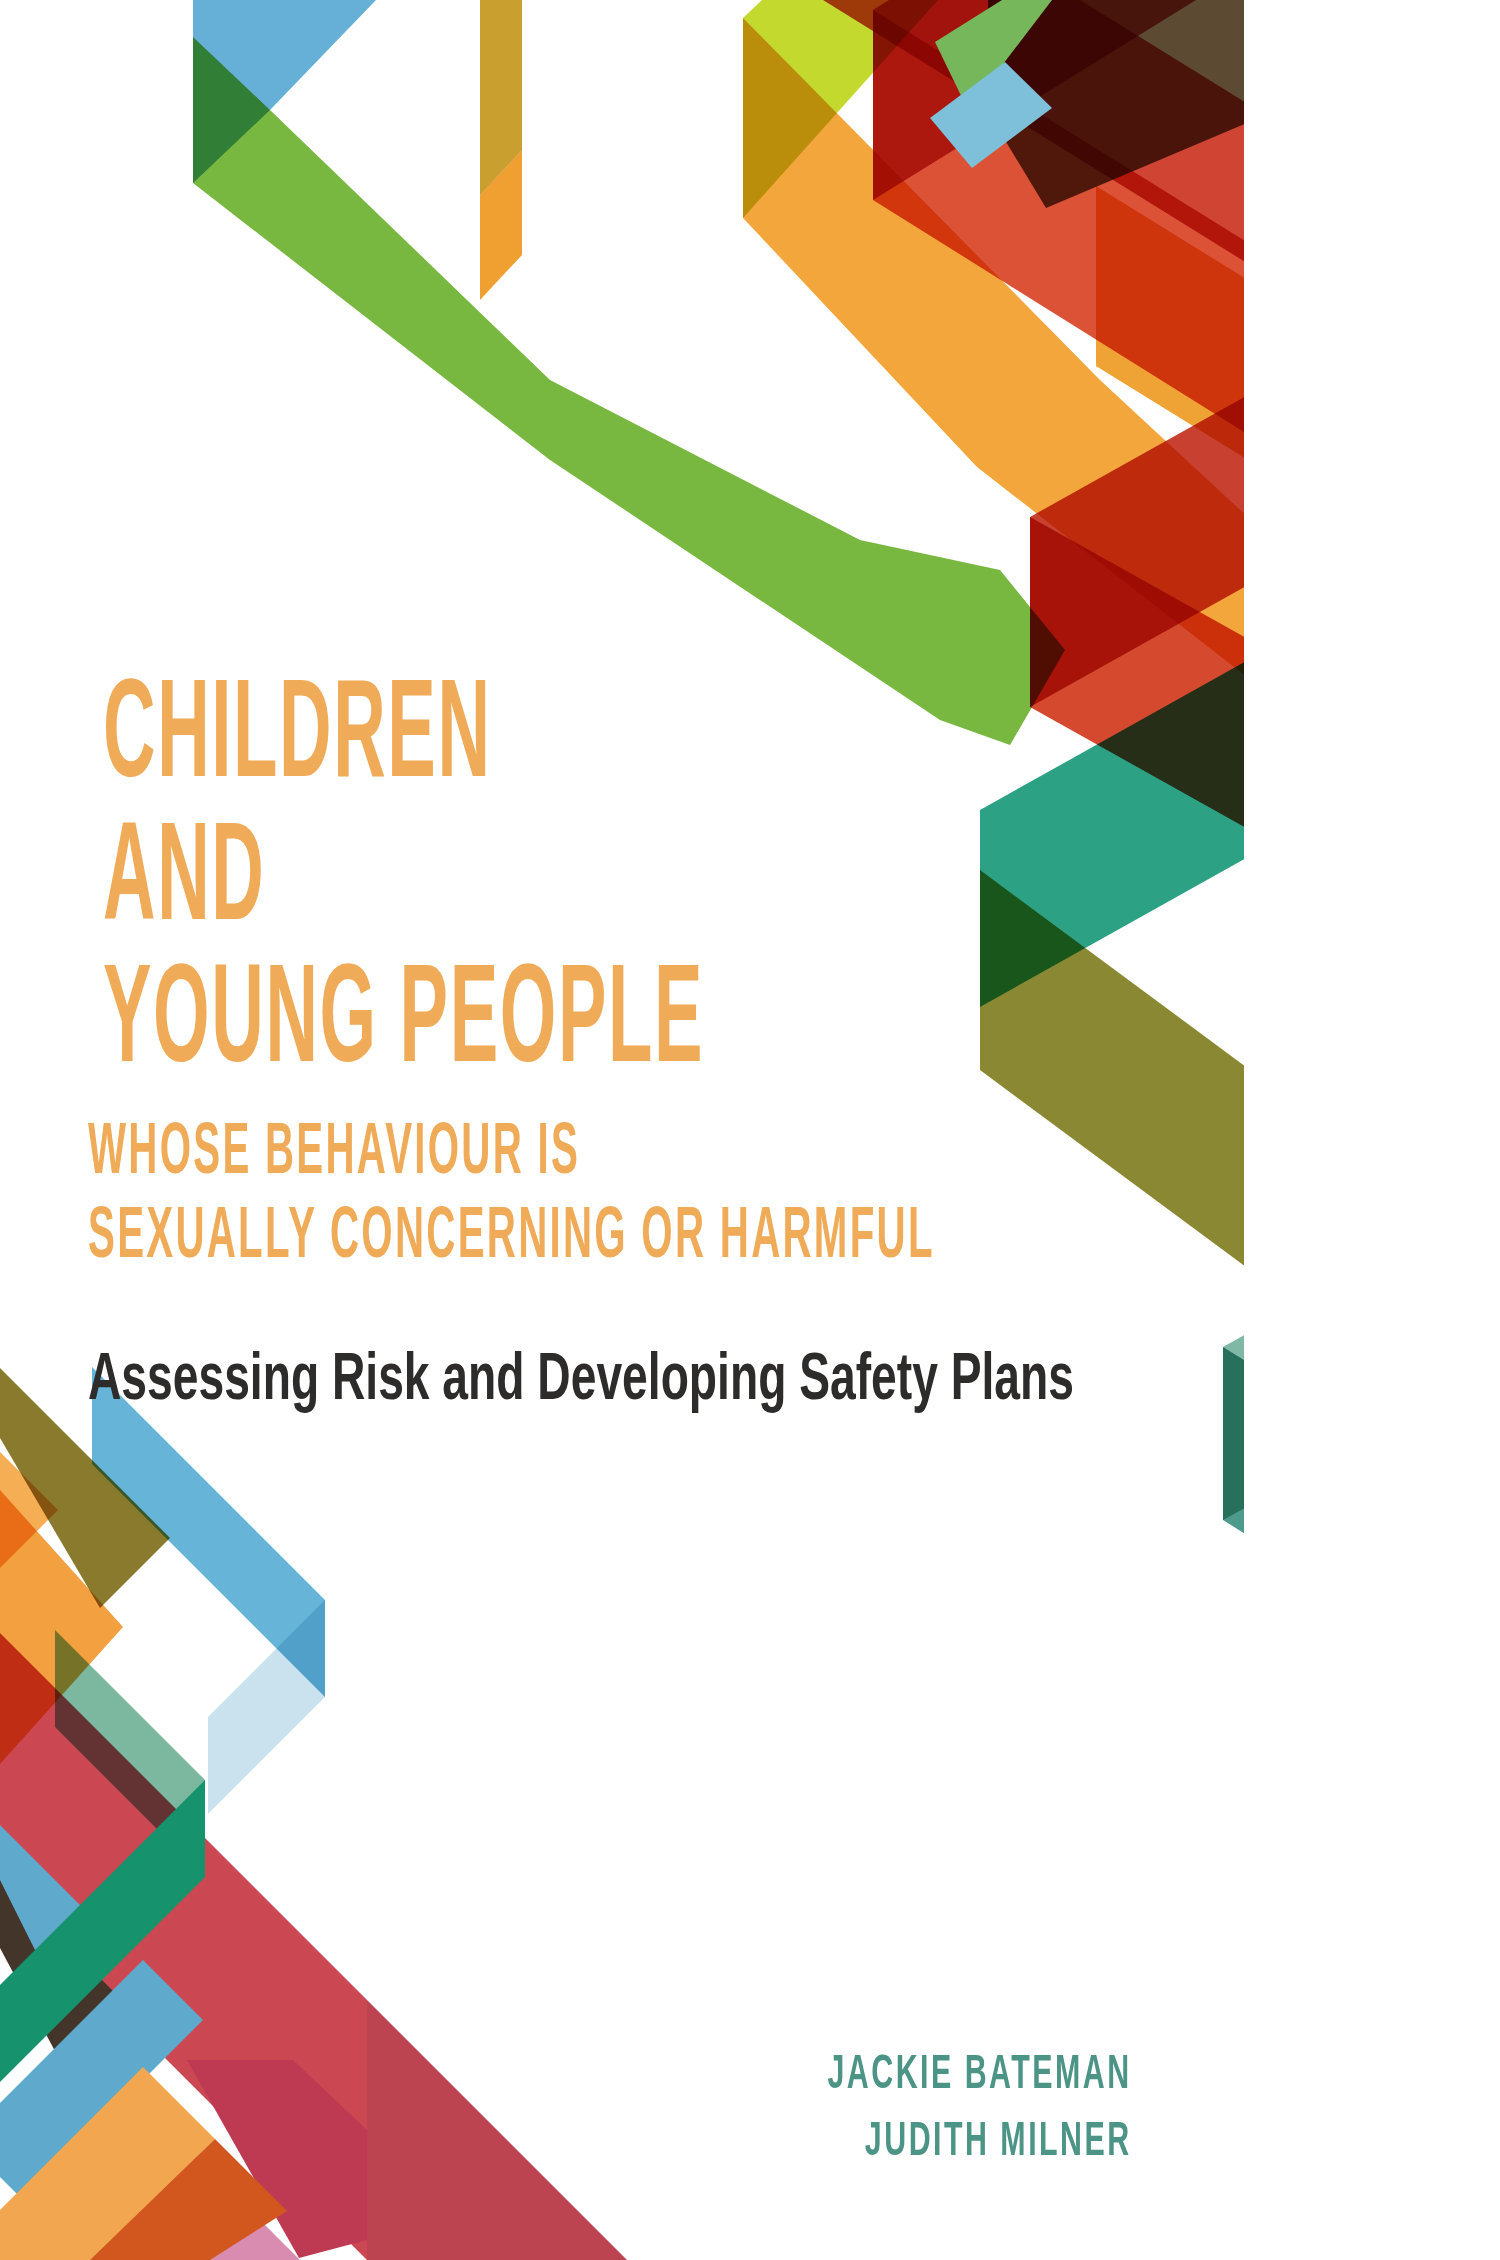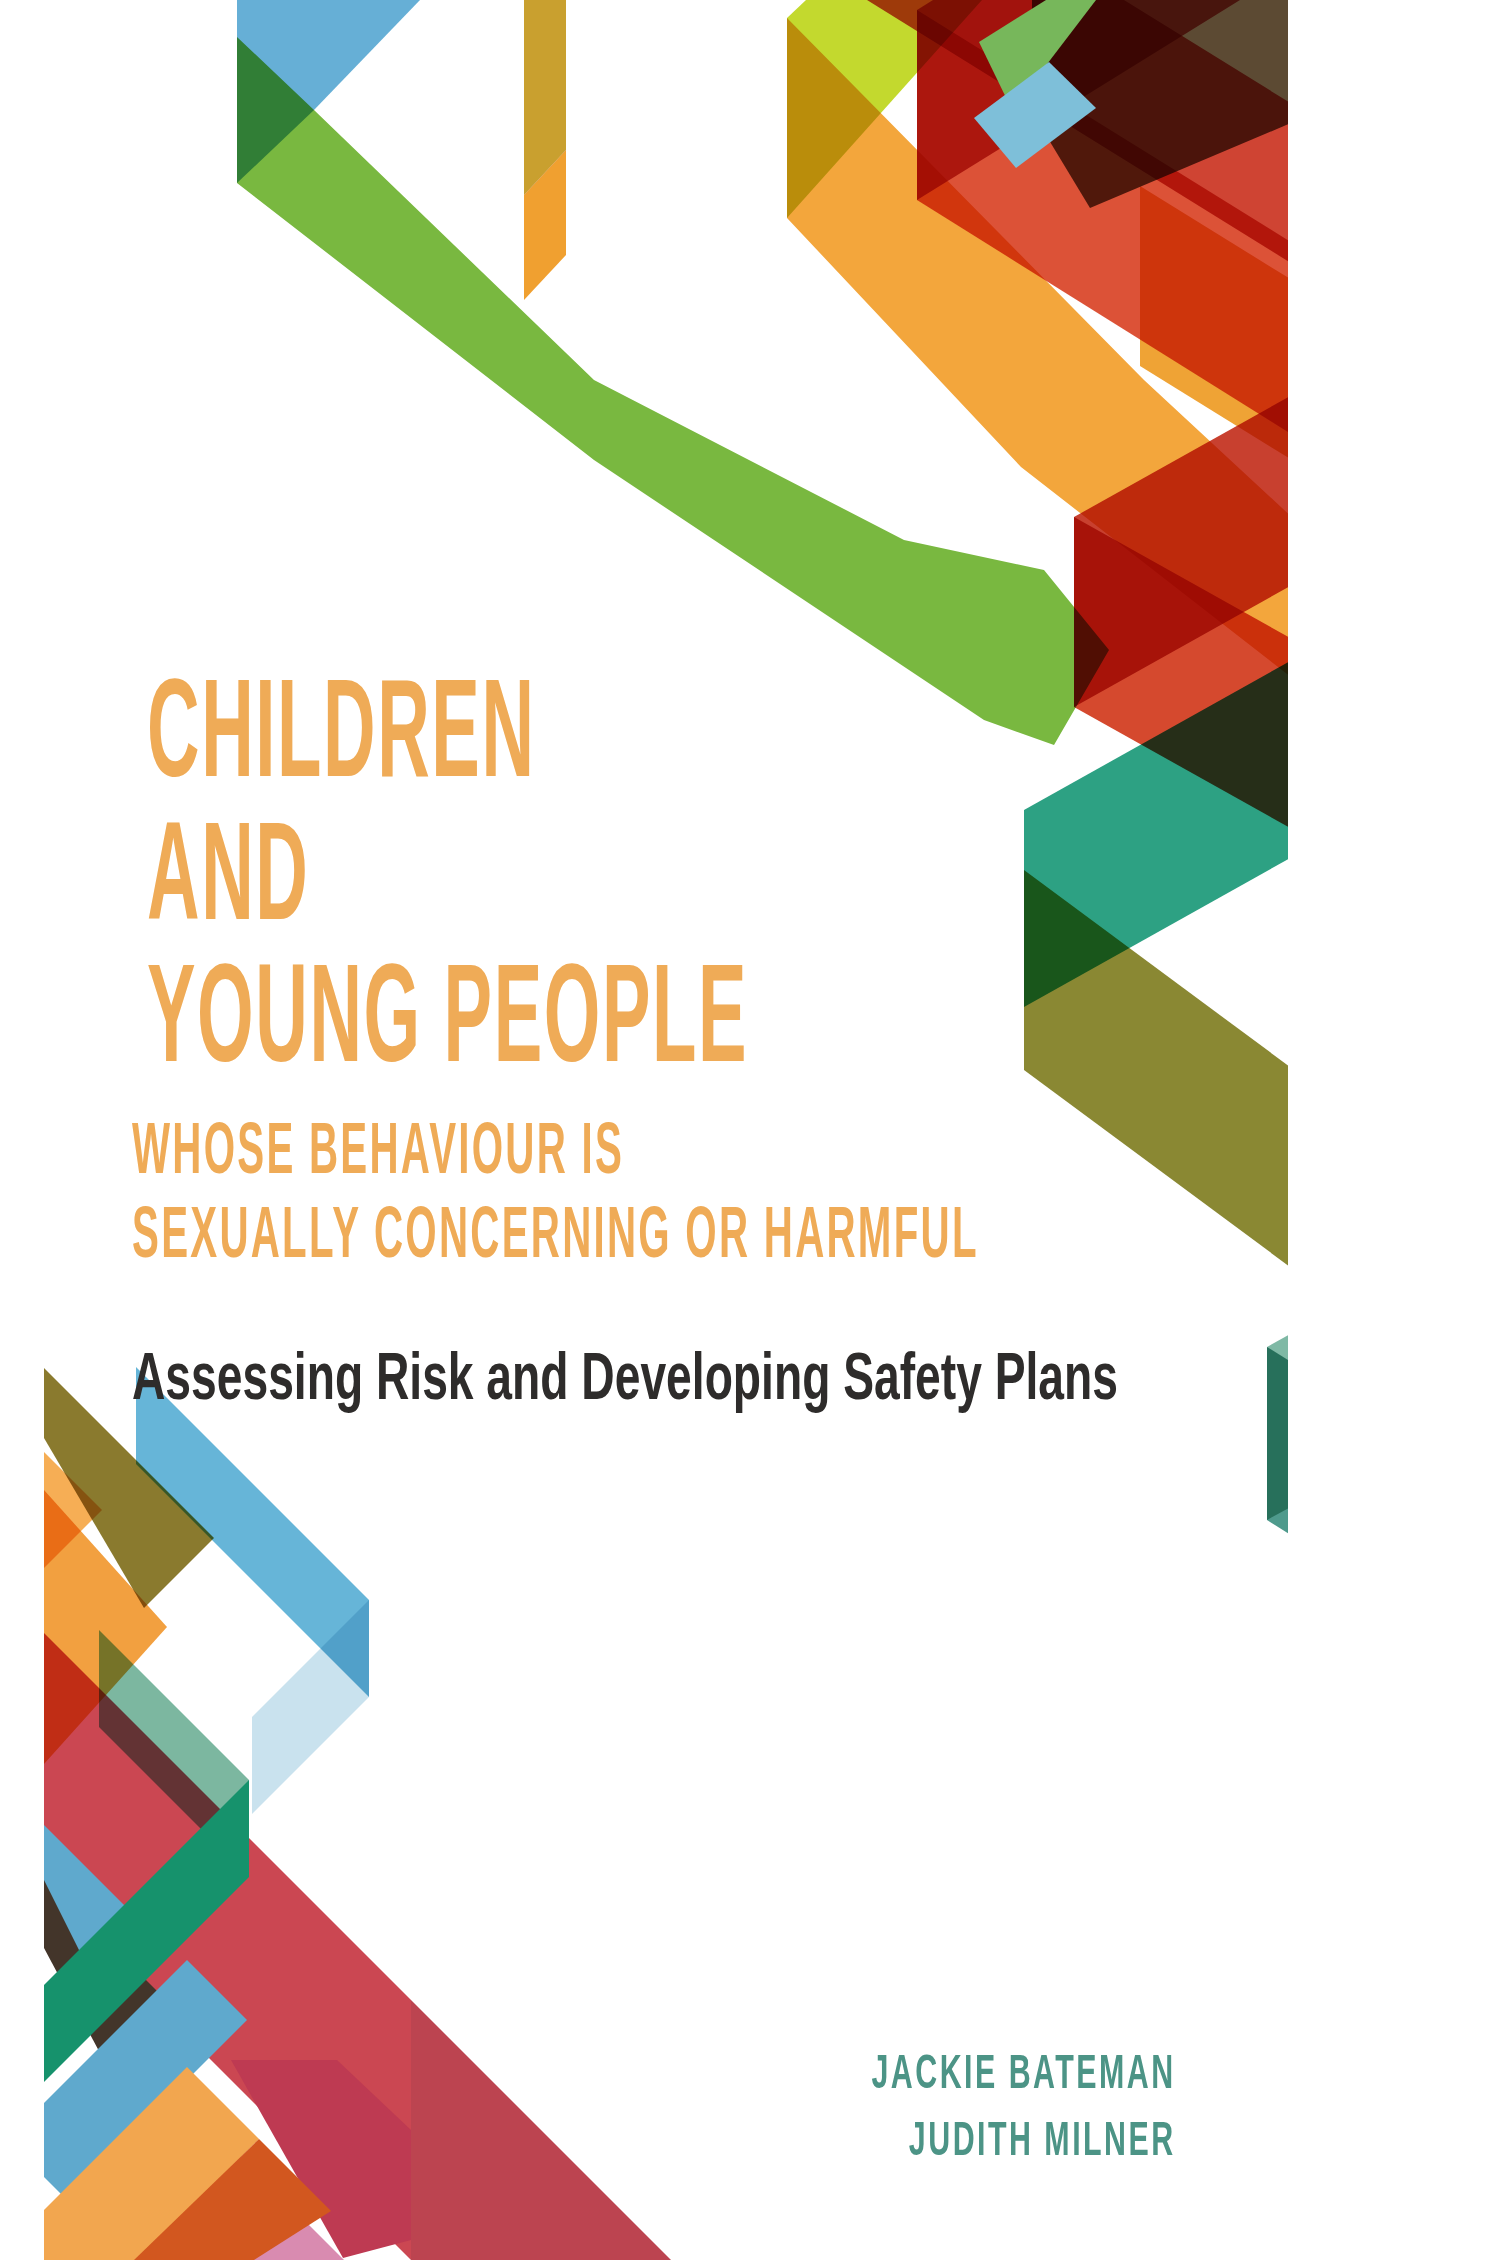--- a/index.html
+++ b/index.html
@@ -3,21 +3,20 @@
 <meta charset="utf-8">
 <style>
   html, body { margin: 0; padding: 0; background: #ffffff; }
   .cover {
     position: relative;
     width: 1244px;
     height: 2260px;
     overflow: hidden;
     background: #ffffff;
     font-family: "Liberation Sans", sans-serif;
-    margin-left: 44px;
   }
   .art {
     position: absolute;
     left: 0; top: 0;
     width: 1500px; height: 2260px;
     isolation: isolate;
   }
   .art polygon.m { mix-blend-mode: multiply; }
   .txt { position: absolute; white-space: nowrap; }
   .title-line {

